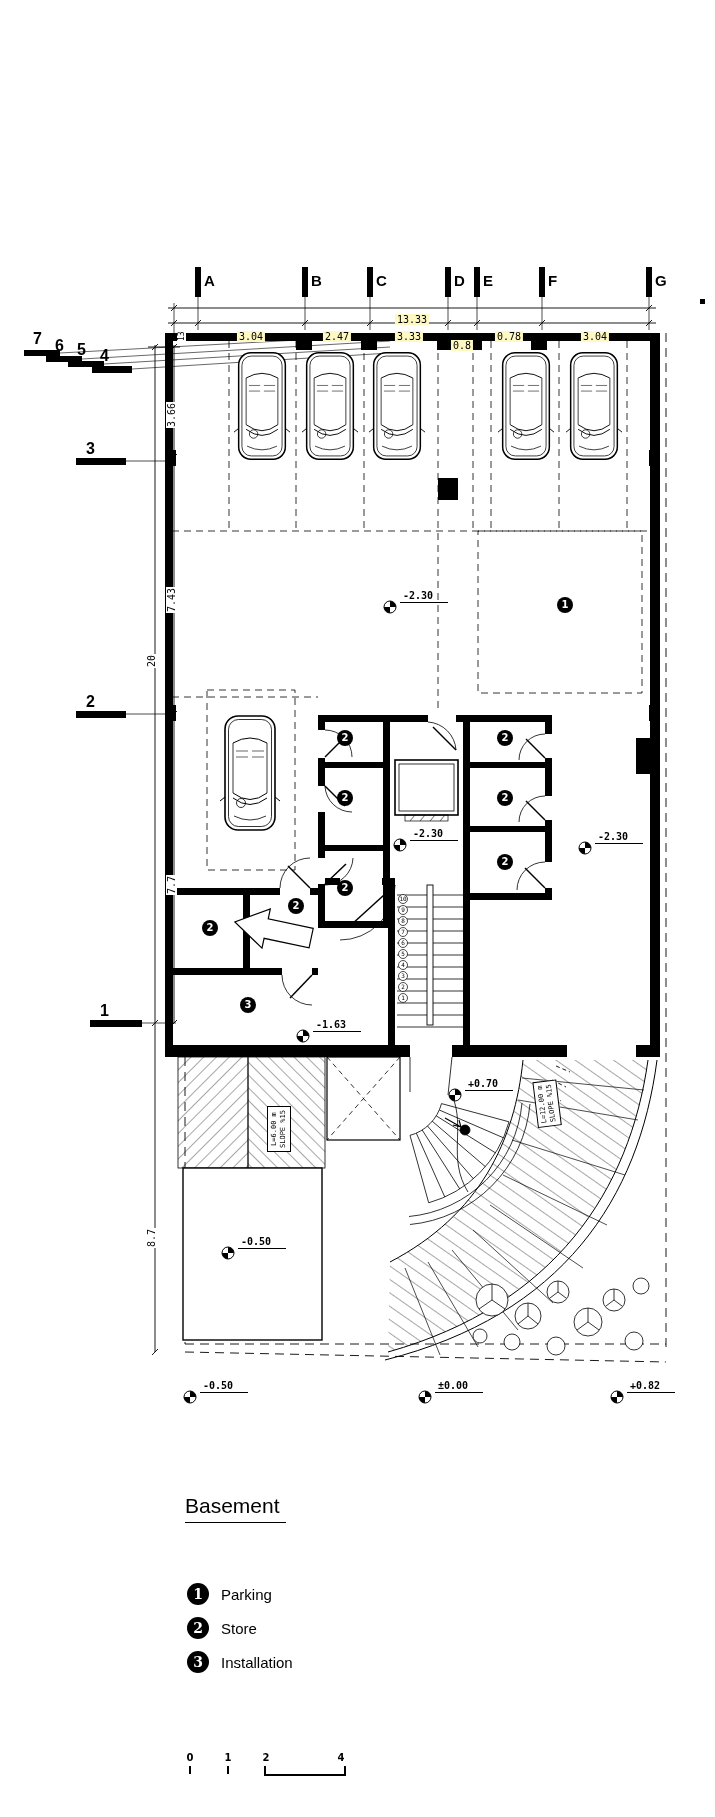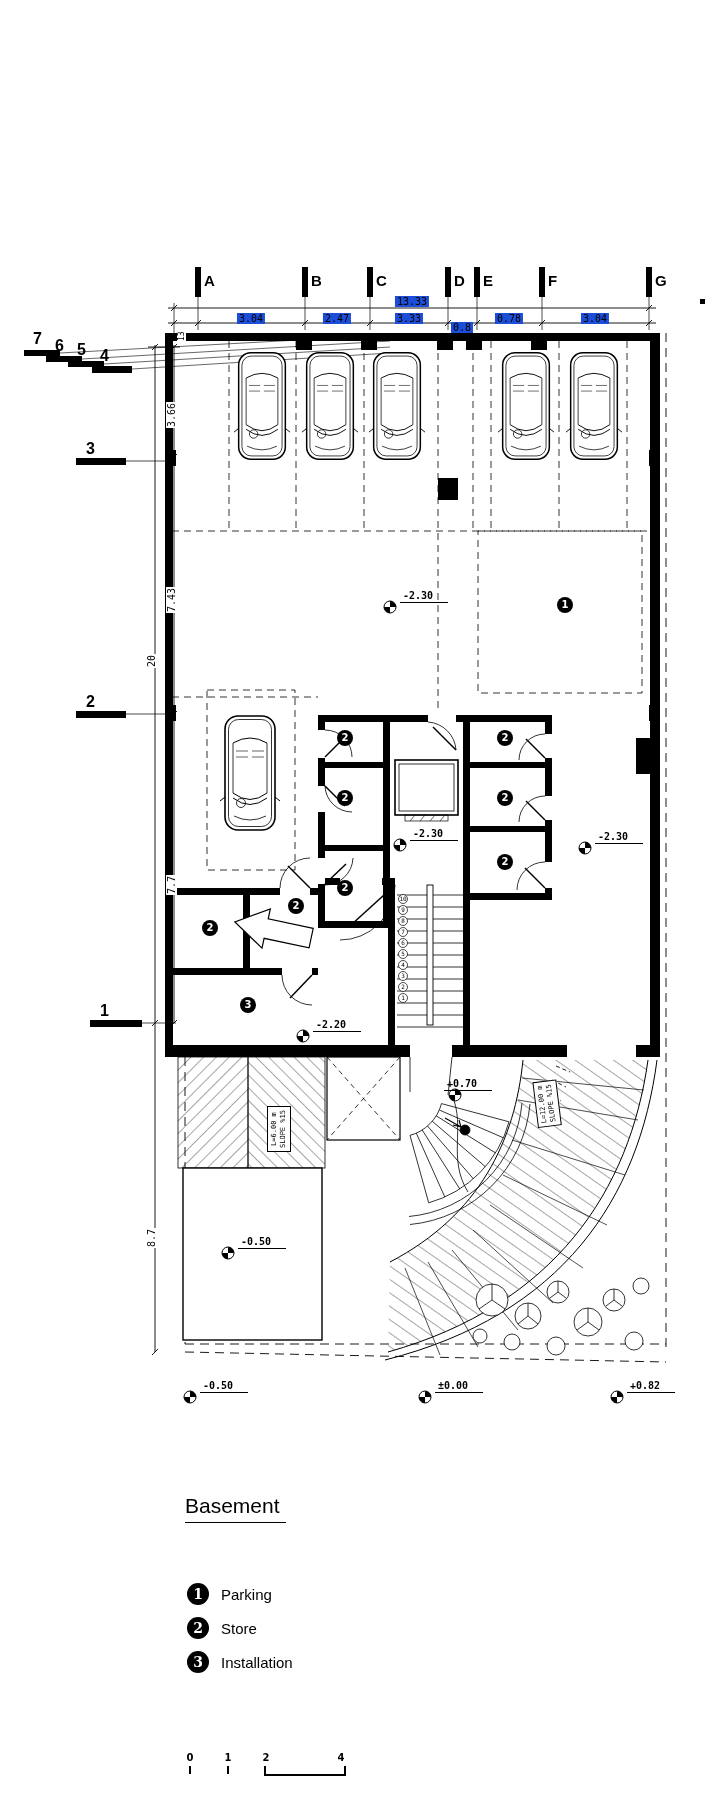--- a/index.html
+++ b/index.html
@@ -1,20 +1,20 @@
 <!DOCTYPE html>
 <html><head>
 <meta charset="utf-8">
 <style>
   html,body{margin:0;padding:0;background:#fff;}
   #sheet{position:relative;width:715px;height:1817px;background:#fff;overflow:hidden;
          font-family:"DejaVu Sans Mono",monospace;color:#000;}
   #plan-svg{position:absolute;left:0;top:0;}
   .lbl{position:absolute;white-space:nowrap;font:10px "DejaVu Sans Mono",monospace;}
-  .dim{background:#1d4ed8;padding:0 2px;transform:translateX(-50%);}
+  .dim{background:#fef9c3;padding:0 2px;transform:translateX(-50%);margin-top:18px;}
   .rot{transform:rotate(-90deg);transform-origin:0 0;background:#fff;padding:0 1px;}
   .grid-letter{font:bold 15px "Liberation Sans",sans-serif;}
   .row-num{font:bold 16px "Liberation Sans",sans-serif;}
   .lvl{font:bold 10px "DejaVu Sans Mono",monospace;border-bottom:1px solid #000;
        padding:0 3px 1px 3px;min-width:42px;}
   .badge{position:absolute;width:16px;height:16px;border-radius:50%;background:#000;color:#fff;
          font:bold 10px/16px "DejaVu Sans",sans-serif;text-align:center;}
   .rampbox{position:absolute;border:1px solid #000;background:#fff;
            font:7px/9px "DejaVu Sans Mono",monospace;text-align:center;padding:2px 3px;
            transform-origin:0 0;white-space:nowrap;}
@@ -380,22 +380,22 @@
 
 <div class="lbl rot" style="left:166px;top:428px">3.66</div>
 <div class="lbl rot" style="left:166px;top:613px">7.43</div>
 <div class="lbl rot" style="left:146px;top:668px">20</div>
 <div class="lbl rot" style="left:166px;top:895px">7.7</div>
 <div class="lbl rot" style="left:146px;top:1248px">8.7</div>
 
 <div class="lbl lvl" style="left:400px;top:590px">-2.30</div>
 <div class="lbl lvl" style="left:410px;top:828px">-2.30</div>
 <div class="lbl lvl" style="left:595px;top:831px">-2.30</div>
-<div class="lbl lvl" style="left:313px;top:1019px">-2.20</div>
-<div class="lbl lvl" style="left:444px;top:1078px">+0.70</div>
+<div class="lbl lvl" style="left:313px;top:1019px">-1.63</div>
+<div class="lbl lvl" style="left:465px;top:1078px">+0.70</div>
 <div class="lbl lvl" style="left:238px;top:1236px">-0.50</div>
 <div class="lbl lvl" style="left:200px;top:1380px">-0.50</div>
 <div class="lbl lvl" style="left:435px;top:1380px">±0.00</div>
 <div class="lbl lvl" style="left:627px;top:1380px">+0.82</div>
 
 <div class="badge" style="left:557px;top:597px">1</div>
 <div class="badge" style="left:337px;top:730px">2</div>
 <div class="badge" style="left:337px;top:790px">2</div>
 <div class="badge" style="left:337px;top:880px">2</div>
 <div class="badge" style="left:497px;top:730px">2</div>

